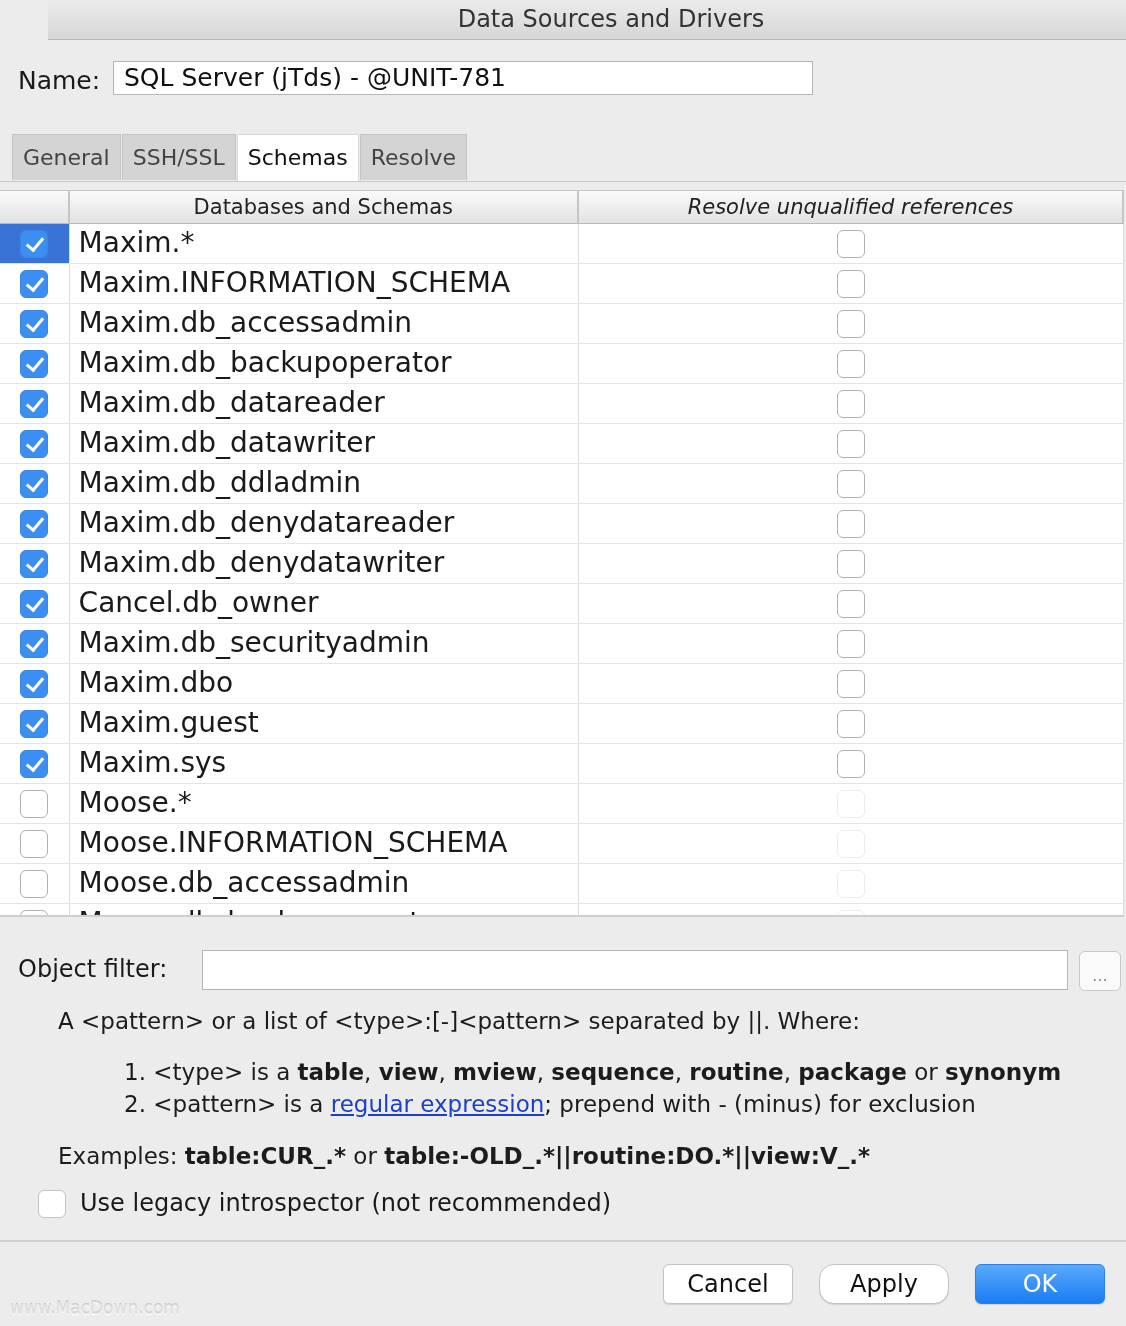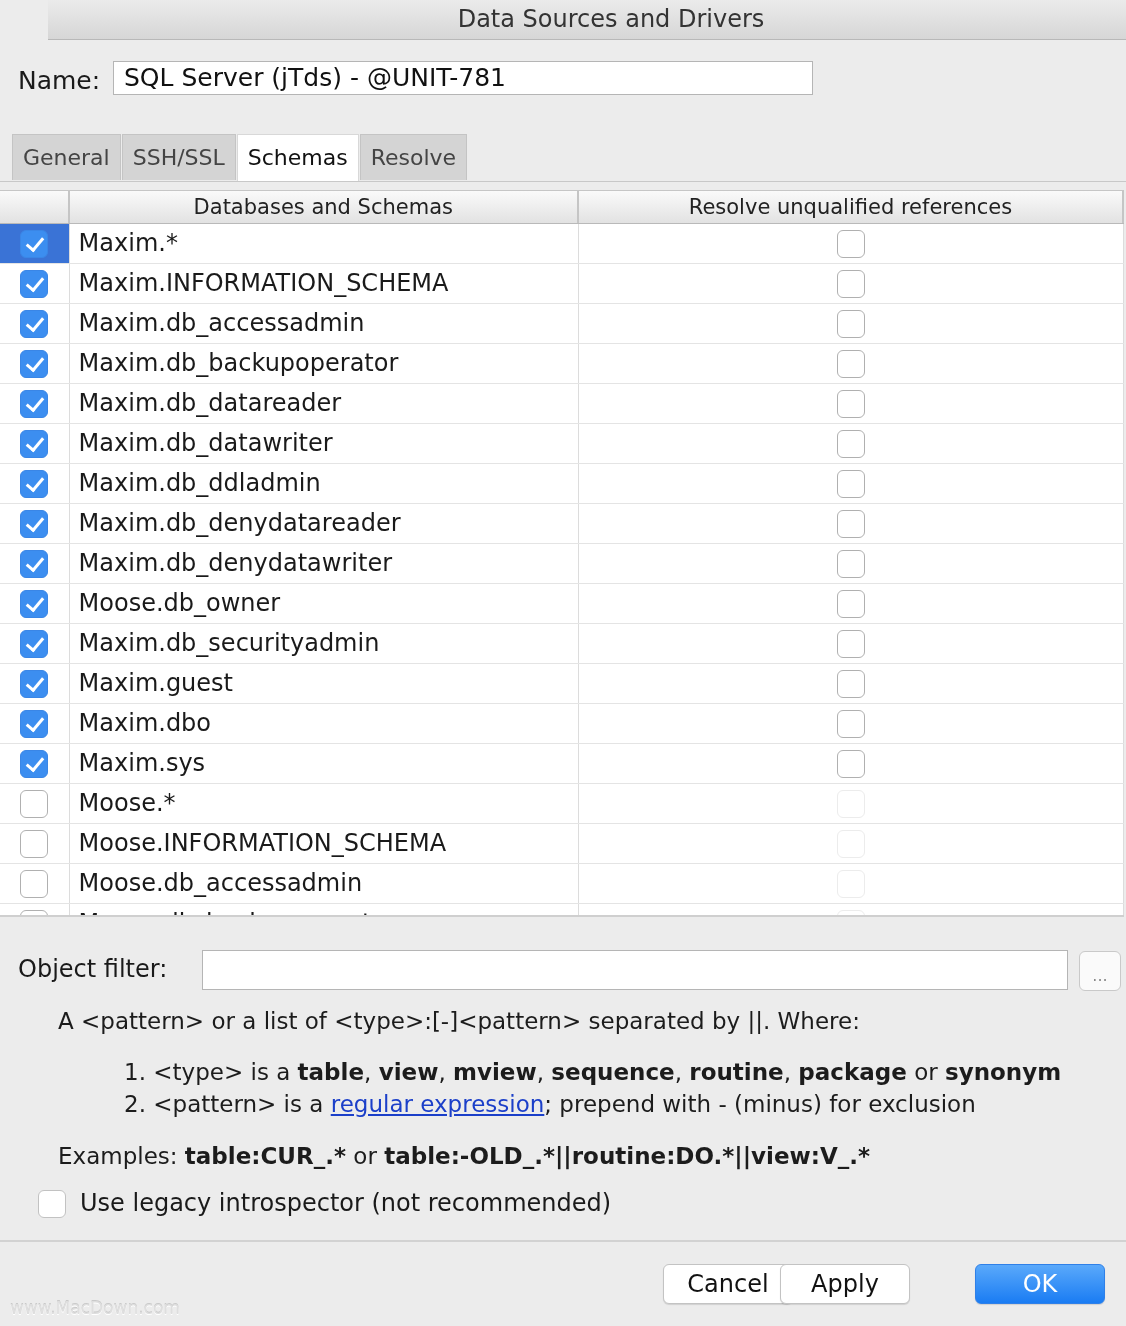--- a/index.html
+++ b/index.html
@@ -38,24 +38,24 @@
       background: #fff; border-bottom: 2px solid #cfcfcf; overflow: hidden;
     }
     .thead {
       display: flex; height: 34px;
       background: linear-gradient(#fafafa, #e2e2e2);
       border-top: 1px solid #c6c6c6; border-bottom: 1px solid #b9b9b9;
     }
     .th { font-size: 21px; line-height: 32px; text-align: center; border-right: 2px solid #c5c5c5; color: #222; }
     .c0 { width: 72px; }
     .c1 { width: 527px; }
-    .c2 { width: 564px; }
+    .c2 { width: 564px; font-style: italic; }
     .row { display: flex; height: 40px; border-bottom: 1px solid #e4e4e4; }
     .cell { height: 39px; position: relative; border-right: 1px solid #dcdcdc; }
-    .cell.c1 { font-size: 24px; line-height: 38px; padding-left: 9px; white-space: nowrap; }
+    .cell.c1 { font-size: 28px; line-height: 38px; padding-left: 9px; white-space: nowrap; }
     .row.selected .cell.c0 { background: #3a73d6; }
     .cb {
       position: absolute; width: 28px; height: 28px; border-radius: 6px;
       left: 50%; top: 50%; transform: translate(-50%, -50%);
       border: 1px solid #b0b0b0; background: #fff;
     }
     .cb.checked { background: #3c8ef0; border-color: #3a86e6; }
     .cb.checked::after {
       content: ""; position: absolute; left: 9px; top: 3px; width: 7px; height: 14px;
       border-right: 3px solid #fff; border-bottom: 3px solid #fff; transform: rotate(40deg);
@@ -83,21 +83,21 @@
     .legacy-label { position: absolute; left: 80px; top: 1189px; font-size: 24px; }
     .bottom-sep { position: absolute; left: 0; top: 1240px; width: 1126px; height: 2px; background: #d2d2d2; }
 
     .btn {
       position: absolute; top: 1264px; height: 40px; width: 130px;
       background: #fff; border: 1px solid #c3c3c3; border-radius: 6px;
       font-size: 24px; text-align: center; line-height: 38px; color: #111;
       box-shadow: 0 1px 1px rgba(0,0,0,0.12);
     }
     .btn.cancel { left: 663px; }
-    .btn.apply { left: 780px; }
+    .btn.apply { left: 819px; border-radius: 15px; }
     .btn.ok { left: 975px; background: linear-gradient(#5aa9fb, #1a7cf3); border-color: #2f80e8; color: #fff; }
     .watermark { position: absolute; left: 10px; top: 1298px; font-size: 17px; color: #dedede; text-shadow: 0 1px 0 #fff, 0 -1px 0 #c9c9c9; }
   </style>
 </head>
 <body>
 
 <div class="titlebar">Data Sources and Drivers</div>
 
 <div class="name-label">Name:</div>
 <input class="name-input" value="SQL Server (jTds) - @UNIT-781" style="">
@@ -195,48 +195,48 @@
         </div>
         <div class="cell c1">Maxim.db_denydatawriter</div>
         <div class="cell c2">
           <div class="cb"></div>
         </div>
       </div>
       <div class="row">
         <div class="cell c0">
           <div class="cb checked"></div>
         </div>
-        <div class="cell c1">Moose.db_owner</div>
+        <div class="cell c1">Cancel.db_owner</div>
         <div class="cell c2">
           <div class="cb"></div>
         </div>
       </div>
       <div class="row">
         <div class="cell c0">
           <div class="cb checked"></div>
         </div>
         <div class="cell c1">Maxim.db_securityadmin</div>
         <div class="cell c2">
           <div class="cb"></div>
         </div>
       </div>
       <div class="row">
         <div class="cell c0">
           <div class="cb checked"></div>
         </div>
+        <div class="cell c1">Maxim.dbo</div>
+        <div class="cell c2">
+          <div class="cb"></div>
+        </div>
+      </div>
+      <div class="row">
+        <div class="cell c0">
+          <div class="cb checked"></div>
+        </div>
         <div class="cell c1">Maxim.guest</div>
-        <div class="cell c2">
-          <div class="cb"></div>
-        </div>
-      </div>
-      <div class="row">
-        <div class="cell c0">
-          <div class="cb checked"></div>
-        </div>
-        <div class="cell c1">Maxim.dbo</div>
         <div class="cell c2">
           <div class="cb"></div>
         </div>
       </div>
       <div class="row">
         <div class="cell c0">
           <div class="cb checked"></div>
         </div>
         <div class="cell c1">Maxim.sys</div>
         <div class="cell c2">

